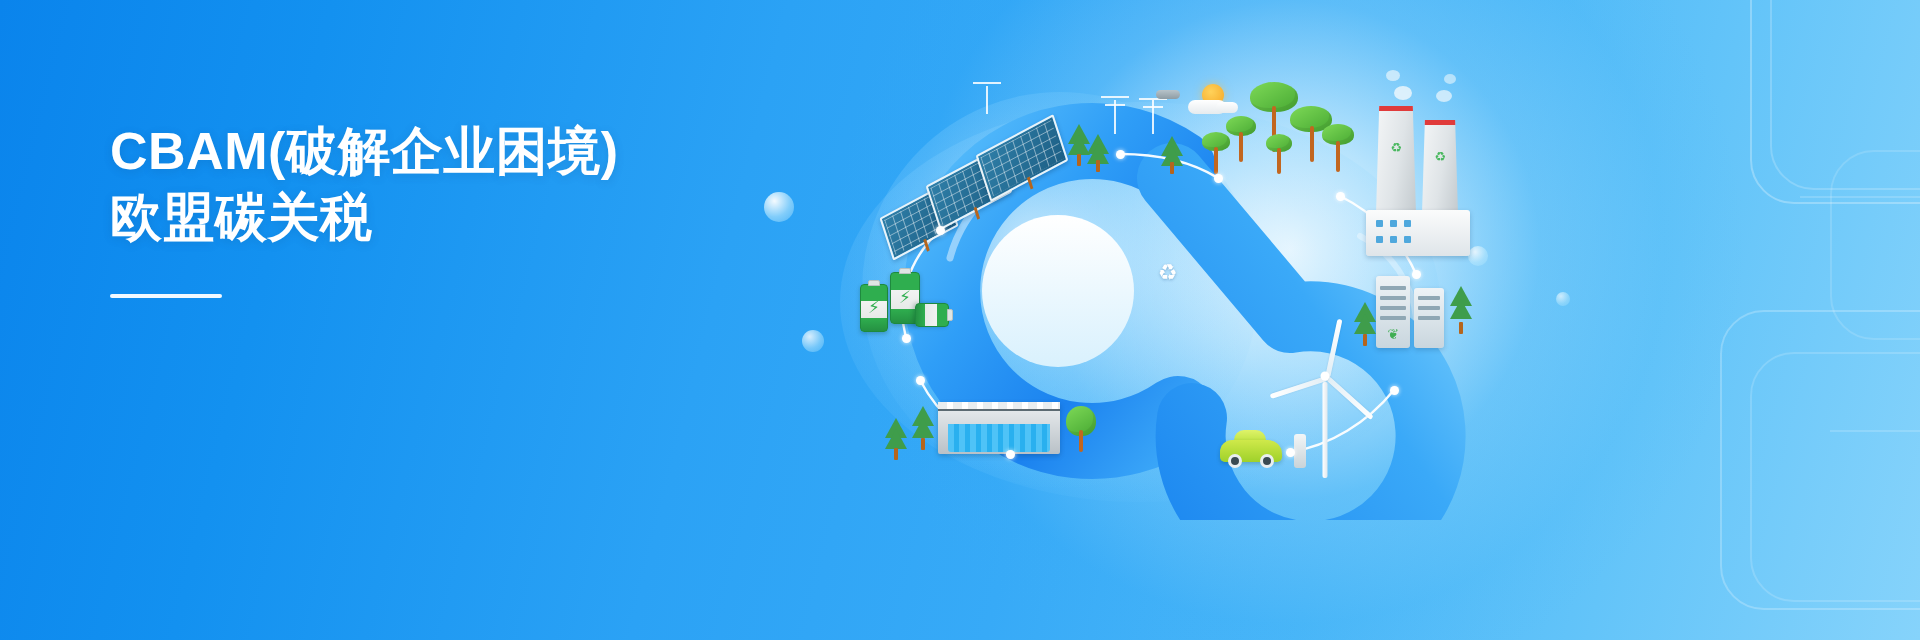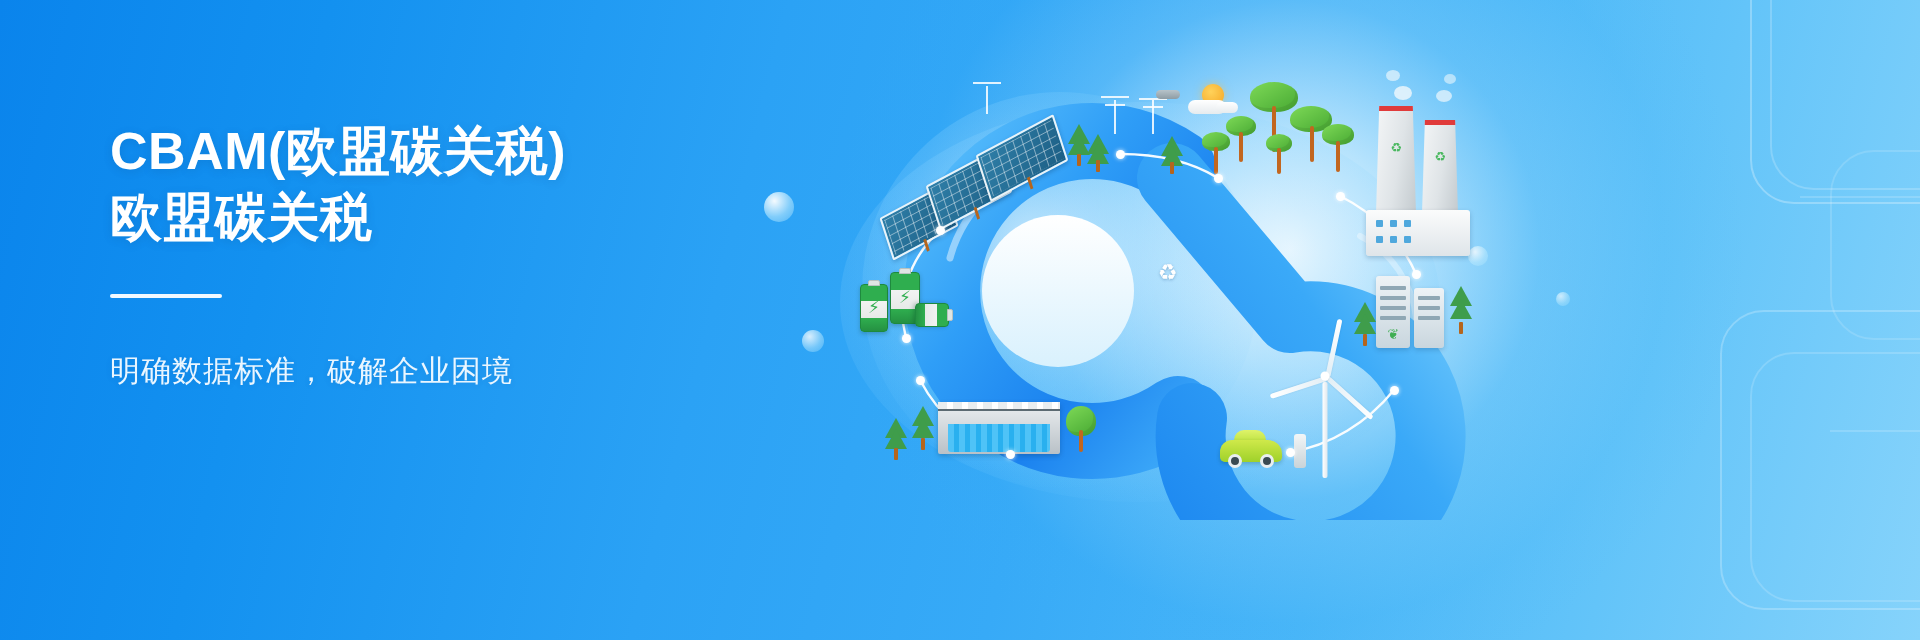--- a/index.html
+++ b/index.html
@@ -298,24 +298,23 @@
   </div>
 
   <div class="bubble b1"></div>
   <div class="bubble b2"></div>
   <div class="bubble b3"></div>
   <div class="bubble b4"></div>
   <div class="bubble b5"></div>
   <div class="bubble b6"></div>
 
   <div class="text-block">
-    <div class="headline">CBAM(欧盟碳关税)</div>
+    <div class="headline">CBAM(破解企业困境)</div>
     <div class="headline">欧盟碳关税</div>
     <div class="divider"></div>
-    <div class="subtitle">明确数据标准，破解企业困境</div>
   </div>
 
   <div class="illus">
 
     <div class="glass-halo"></div>
 
     <svg class="loop" viewBox="0 0 800 470">
       <defs>
         <linearGradient id="lg1" x1="0" y1="0" x2="1" y2="1">
           <stop offset="0%" stop-color="#57bdfb"></stop>

